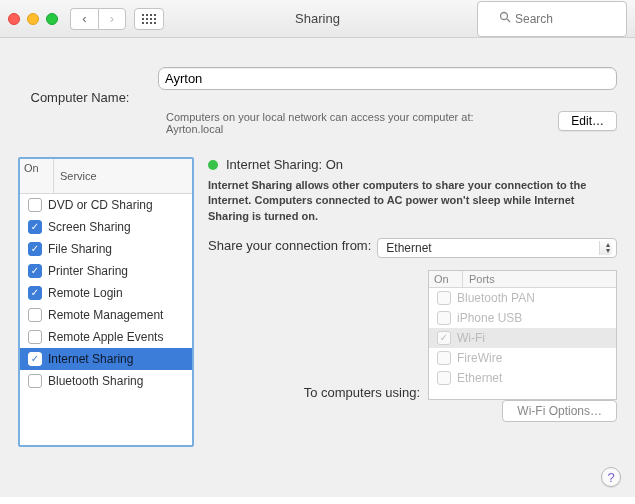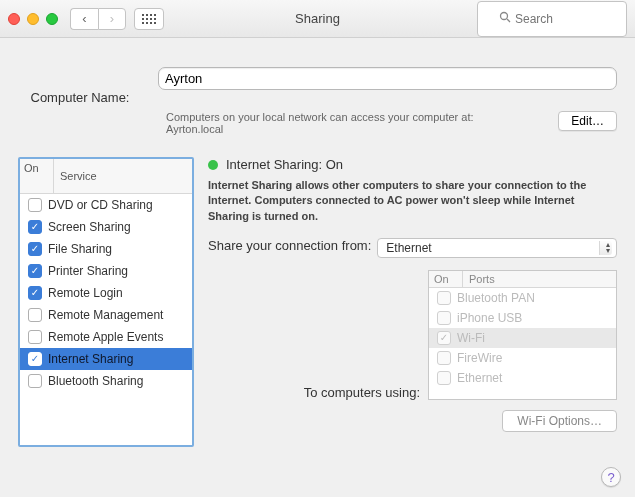--- a/index.html
+++ b/index.html
@@ -59,21 +59,21 @@
 .to-label { width: 220px; text-align: right; padding-right: 8px; font-size: 13px; padding-top: 2px; }
 .ports { flex: 1; border: 1px solid #c8c8c8; background: #fff; height: 130px; }
 .ports-head { display: flex; font-size: 11px; color: #888; background: #f7f7f7; border-bottom: 1px solid #d8d8d8; }
 .ports-head .p-on { width: 34px; padding: 2px 5px; border-right: 1px solid #d8d8d8; }
 .ports-head .p-name { padding: 2px 6px; flex: 1; }
 .port-item { display: flex; align-items: center; padding: 1px 4px; font-size: 12px; color: #bbb; }
 .port-item.sel { background: #e8e8e8; }
 .port-chk { width: 14px; height: 14px; border: 1px solid #d0d0d0; border-radius: 3px; margin: 2px 6px 2px 4px; display: flex; align-items: center; justify-content: center; background: #fafafa; flex-shrink: 0; color: #bbb; }
 .port-chk.checked::after { content: "✓"; font-size: 10px; line-height: 1; }
 
-.wifi-opts { margin-top: 10px; text-align: right; }
+.wifi-opts { margin-top: 0; text-align: right; }
 .wifi-btn { background: #fff; border: 1px solid #c4c4c4; border-radius: 4px; padding: 3px 14px; font-size: 12px; color: #888; }
 
 .footer { display: flex; justify-content: flex-end; padding: 8px 14px 10px; }
 .help-btn { width: 20px; height: 20px; border-radius: 50%; border: 1px solid #b8b8b8; background: #fafafa; color: #7a5fcf; font-size: 13px; display: flex; align-items: center; justify-content: center; box-shadow: 0 1px 1px rgba(0,0,0,0.1); }
 </style>
 </head>
 <body>
 
 <div class="window">
   <div class="titlebar">

